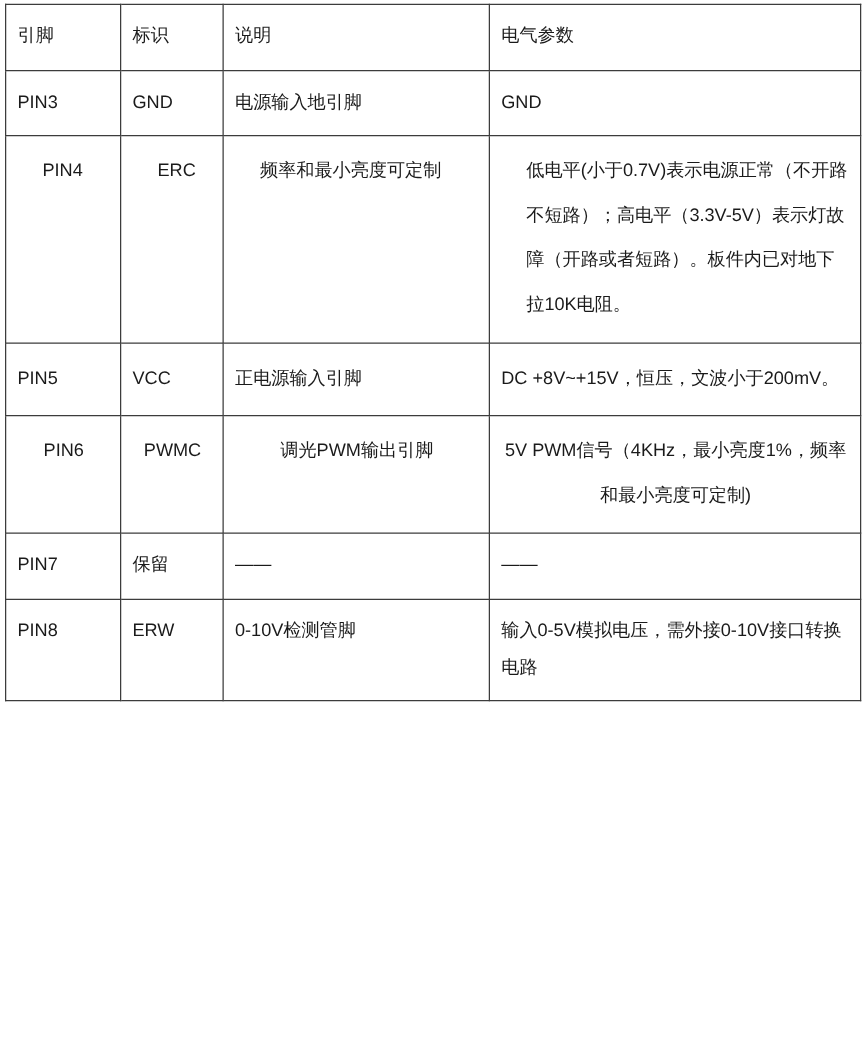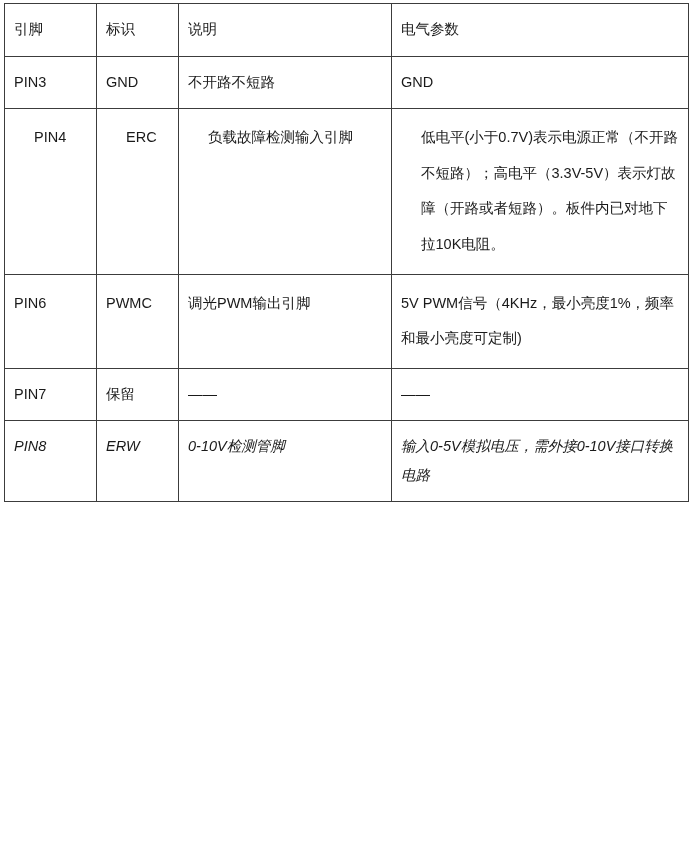--- a/index.html
+++ b/index.html
@@ -43,22 +43,22 @@
     display: block;
     white-space: pre-wrap;
   }
   tr.header-row td {
     padding-top: 11px;
     padding-bottom: 11px;
   }
   
   tr.r-pin4 td { line-height: 2.45; padding-left: 29px; }
   tr.r-pin5 td { line-height: 2.45; }
-  tr.r-pin6 td { line-height: 2.45; }
-  tr.r-pin8 td { line-height: 2.0; font-style: italic; }
+  tr.r-pin6 td { line-height: 2.45; text-align: center; }
+  tr.r-pin8 td { line-height: 2.0; }
 </style>
 </head>
 <body>
 
 <div class="page">
   <table class="pin-table">
     <colgroup>
       <col class="c-pin">
       <col class="c-mark">
       <col class="c-desc">
@@ -83,42 +83,56 @@
 
 
       <tr class="r-pin3">
         <td>
             <span class="cell-text">PIN3</span>
           </td>
         <td>
             <span class="cell-text">GND</span>
           </td>
         <td>
-            <span class="cell-text">不开路不短路</span>
+            <span class="cell-text">电源输入地引脚</span>
           </td>
         <td>
             <span class="cell-text">GND</span>
           </td>
       </tr>
 
       <tr class="r-pin4">
         <td>
             <span class="cell-text">PIN4</span>
           </td>
         <td>
             <span class="cell-text">ERC</span>
           </td>
         <td>
-            <span class="cell-text">负载故障检测输入引脚</span>
+            <span class="cell-text">频率和最小亮度可定制</span>
           </td>
         <td>
             <span class="cell-text">低电平(小于0.7V)表示电源正常（不开路不短路）；高电平（3.3V-5V）表示灯故障（开路或者短路）。板件内已对地下拉10K电阻。</span>
           </td>
       </tr>
 
+      <tr class="r-pin5">
+        <td>
+            <span class="cell-text">PIN5</span>
+          </td>
+        <td>
+            <span class="cell-text">VCC</span>
+          </td>
+        <td>
+            <span class="cell-text">正电源输入引脚</span>
+          </td>
+        <td>
+            <span class="cell-text">DC +8V~+15V，恒压，文波小于200mV。</span>
+          </td>
+      </tr>
 
       <tr class="r-pin6">
         <td>
             <span class="cell-text">PIN6</span>
           </td>
         <td>
             <span class="cell-text">PWMC</span>
           </td>
         <td>
             <span class="cell-text">调光PWM输出引脚</span>

